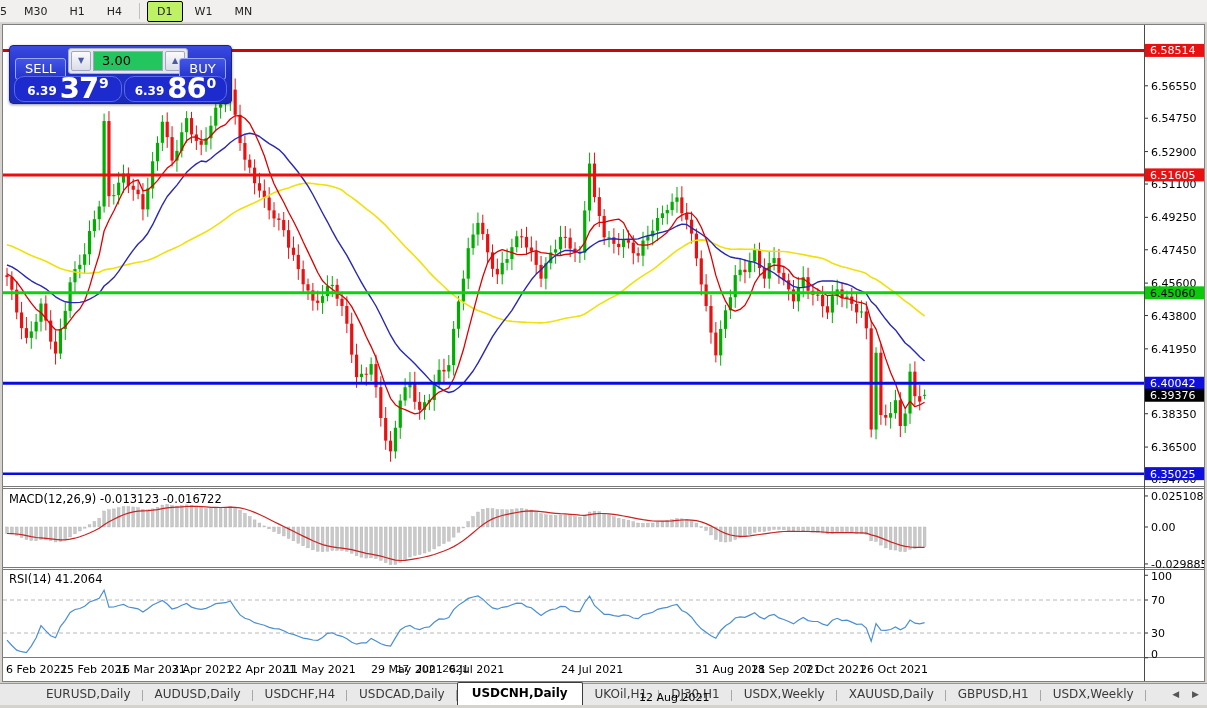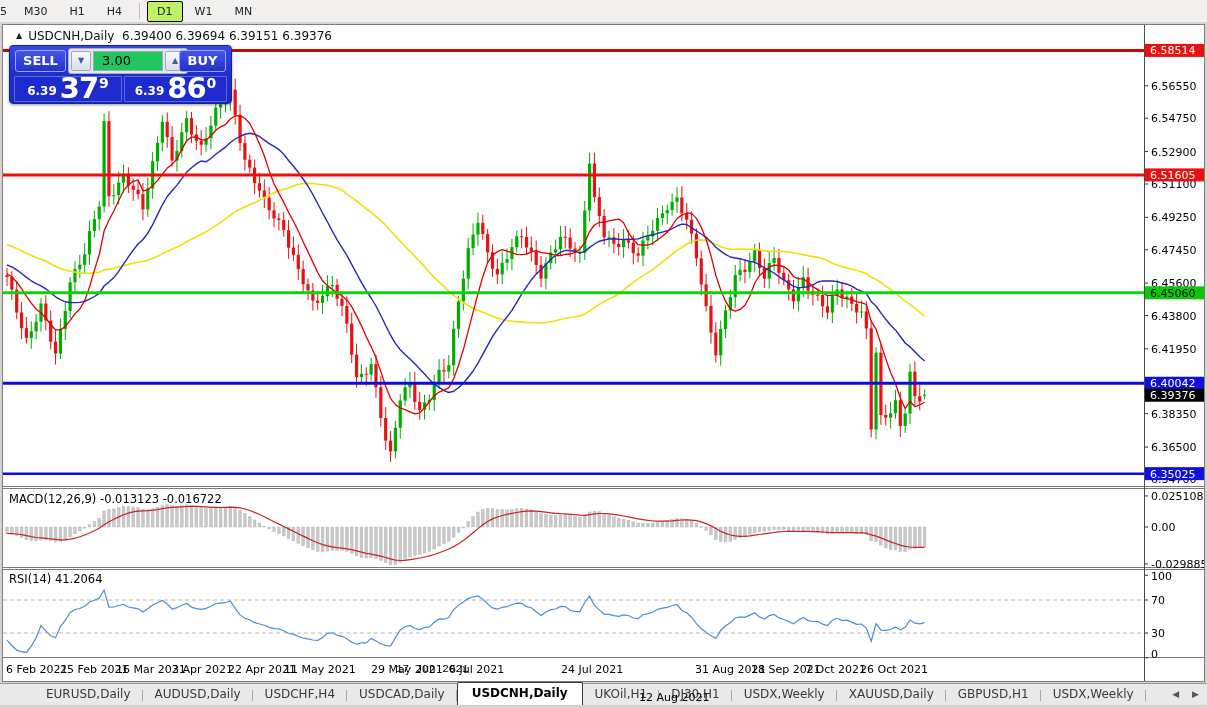--- a/index.html
+++ b/index.html
@@ -27,32 +27,32 @@
   #macd-label{left:6px;top:467px}
   #rsi-label{left:6px;top:547px}
 
   .date-axis{position:absolute;left:0;top:633px;width:1139px;height:22px;z-index:4}
   .date-axis span{position:absolute;top:5px;font-size:11px;color:#000;white-space:nowrap}
 
   
   .trade-panel{position:absolute;left:6px;top:20px;width:221px;height:57px;z-index:10;border-radius:4px;
                background:linear-gradient(#3a4ae0,#2030c8 45%,#1b2ab8);
                border:1px solid #16228e;box-shadow:0 1px 3px rgba(0,0,0,.4)}
-  .tp-sell-btn,.tp-buy-btn{position:absolute;top:4px;height:20px;line-height:20px;text-align:center;color:#fff;
-               font-weight:bold;font-size:13px;background:linear-gradient(#4355e8,#2232cc);
+  .tp-sell-btn,.tp-buy-btn{position:absolute;top:12px;height:20px;line-height:20px;text-align:center;color:#fff;
+               font-weight:normal;font-size:13px;background:linear-gradient(#4355e8,#2232cc);
                border:1px solid #9aa8fa;border-radius:3px}
   .tp-sell-btn{left:5px;width:49px}
   .tp-buy-btn{right:5px;width:45px}
   .tp-spinner{position:absolute;left:58px;top:2px;width:120px;height:26px;background:#e4e7ee;border-radius:3px;
               border:1px solid #aab0c4;display:flex;align-items:center;box-sizing:border-box}
   .tp-step{width:18px;height:18px;margin:0 2px;background:linear-gradient(#fbfbfd,#d9dde8);
            border:1px solid #9fa8c0;border-radius:2px;font-size:8px;color:#4a5aa8;text-align:center;line-height:18px}
   .tp-volume{flex:1;height:18px;background:#22c55e;border:1px solid #9fa8c0;font-size:13px;text-align:left;
              padding:0 8px;color:#000;line-height:18px;min-width:0}
-  .tp-price-box{position:absolute;top:30px;height:23px;background:#1d2ace;border:1px solid #5a68e8;border-radius:1px;
+  .tp-price-box{position:absolute;top:30px;height:23px;background:#1d2ace;border:1px solid #5a68e8;border-radius:10px;
                 display:flex;align-items:flex-end;justify-content:center;color:#fff;padding-bottom:1px;box-sizing:content-box}
   #tp-sell-box{left:4px;width:106px}
   #tp-buy-box{left:114px;width:101px}
   .tp-small{font-size:12px;font-weight:bold;margin:0 3px 2px 0}
   .tp-big{font-size:29px;font-weight:bold;line-height:23px;letter-spacing:-1px}
   .tp-sup{font-size:14px;font-weight:bold;margin:-2px 0 0 1px;align-self:flex-start}
 
   
   .tab-bar{position:absolute;left:0;top:683px;width:1207px;height:22px;background:#e9e9e9;
            border-top:1px solid #979797;display:flex;align-items:flex-end;padding-left:34px;box-sizing:border-box}
@@ -742,21 +742,20 @@
         <text x="1147" y="271.8288288288296" fill="#000000" style="fill: rgb(0, 0, 0);">6.45060</text>
         <rect x="1142" y="351.74324324324266" width="59" height="13" fill="#1010dd"></rect>
         <text x="1147" y="362.24324324324266" fill="#ffffff" style="fill: rgb(255, 255, 255);">6.40042</text>
         <rect x="1142" y="363.7432432432429" width="59" height="13" fill="#000000"></rect>
         <text x="1147" y="374.2432432432429" fill="#ffffff" style="fill: rgb(255, 255, 255);">6.39376</text>
         <rect x="1142" y="442.13963963963994" width="59" height="13" fill="#1010dd"></rect>
         <text x="1147" y="452.63963963963994" fill="#ffffff" style="fill: rgb(255, 255, 255);">6.35025</text>
       </g>
     </svg>
 
-  <div class="chart-title"><span class="title-arrow">▲</span><span>USDCNH,Daily</span>&nbsp;&nbsp;<span>6.39400 6.39694 6.39151 6.39376</span></div>
 
   <div class="trade-panel">
     <div class="tp-sell-btn">SELL</div>
     <div class="tp-spinner">
       <div class="tp-step">
         <span>▼</span>
       </div>
       <div class="tp-volume">3.00</div>
       <div class="tp-step">
         <span>▲</span>

